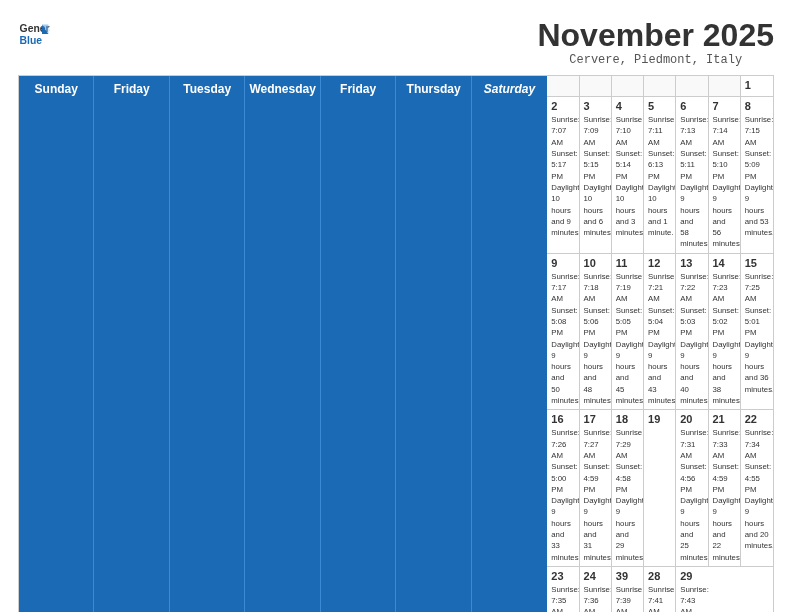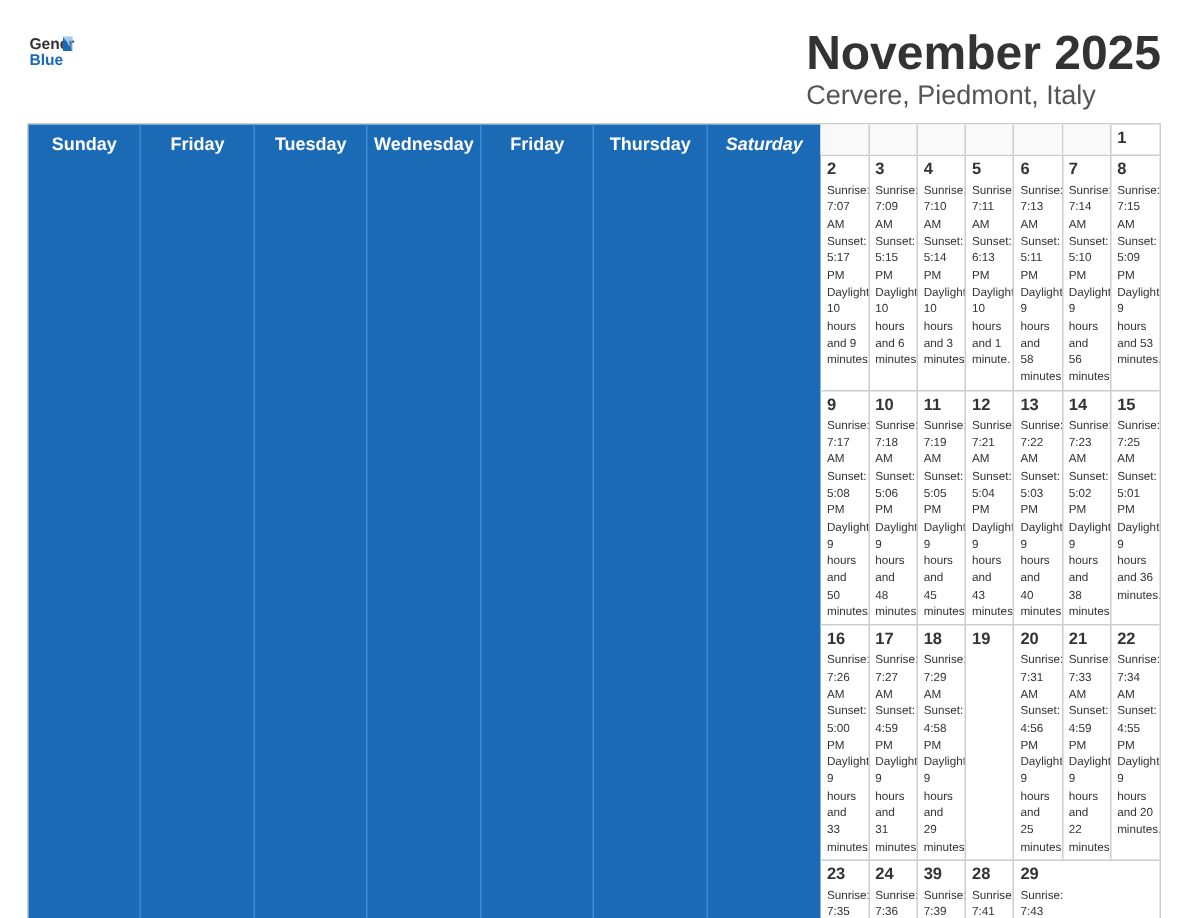--- a/index.html
+++ b/index.html
@@ -26,31 +26,32 @@
     .logo {
       display: flex;
       align-items: center;
       gap: 4px;
     }
     .logo-icon {
       width: 32px;
       height: 32px;
     }
     .title-section {
-      text-align: left;
+      text-align: center;
     }
     .month-title {
       font-size: 32px;
       font-weight: bold;
       color: #333;
       line-height: 1.1;
     }
     .location {
-      font-size: 18px;
+      font-size: 12px;
       color: #555;
+      font-family: Liberation Mono, monospace;
     }
     .calendar {
       flex: 1;
       display: flex;
       border: 1px solid #ccc;
     }
     .calendar-header {
       display: grid;
       grid-template-columns: repeat(7, 1fr);
       background: #1a6ab5;

